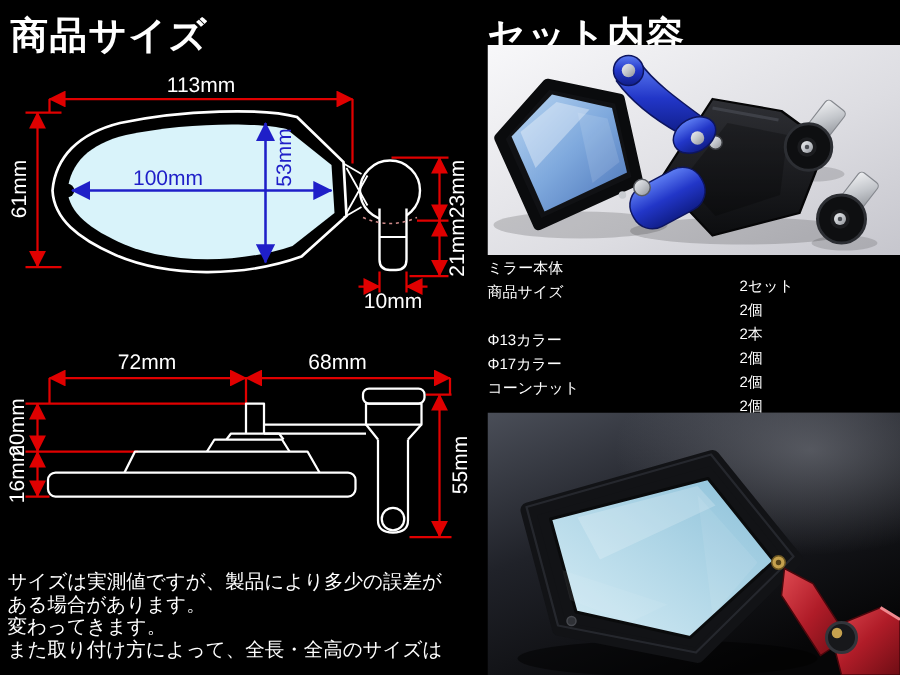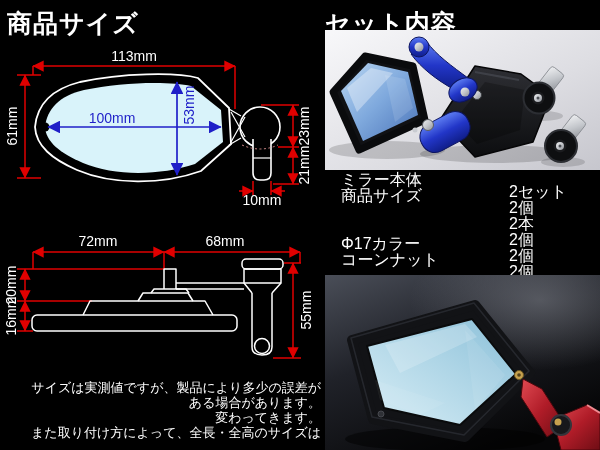--- a/index.html
+++ b/index.html
@@ -1,22 +1,22 @@
 <!DOCTYPE html>
 <html><head>
 <meta charset="utf-8">
 <style>
   html,body{margin:0;padding:0;background:#000;}
   .page{position:relative;width:600px;height:450px;background:#000;overflow:hidden;
         font-family:"Liberation Sans","DejaVu Sans",sans-serif;color:#fff;}
   .abs{position:absolute;}
   .heading{position:absolute;font-size:25px;font-weight:bold;letter-spacing:1px;color:#fff;white-space:nowrap;}
-  .notes{position:absolute;left:5px;top:380px;width:316px;font-size:13px;line-height:15px;color:#fff;text-align:right;}
+  .notes{position:absolute;left:5px;top:380px;width:316px;font-size:13px;line-height:15px;color:#fff;}
   .parts-list{position:absolute;left:325px;top:172px;width:272px;}
-  .prow{position:relative;height:16px;font-size:16px;line-height:16px;white-space:nowrap;color:#fff;margin-left:16px;}
+  .prow{position:relative;height:16px;font-size:10px;line-height:16px;white-space:nowrap;color:#fff;}
   .pqty{position:absolute;left:168px;top:12px;}
   svg{display:block;}
   text{font-family:"Liberation Sans","DejaVu Sans",sans-serif;}
 </style>
 </head>
 <body>
 
 <div class="page">
 
   <div class="heading" style="left:7px;top:7px">商品サイズ</div>
@@ -211,20 +211,21 @@
       <span class="pqty">2セット</span>
     </div>
     <div class="prow">
       <span>商品サイズ</span>
       <span class="pqty">2個</span>
     </div>
     <div class="prow">
       <span class="pqty">2本</span>
     </div>
     <div class="prow">
+      <span>Φ13カラー</span>
       <span class="pqty">2個</span>
     </div>
     <div class="prow">
       <span>Φ17カラー</span>
       <span class="pqty">2個</span>
     </div>
     <div class="prow">
       <span>コーンナット</span>
       <span class="pqty">2個</span>
     </div>

